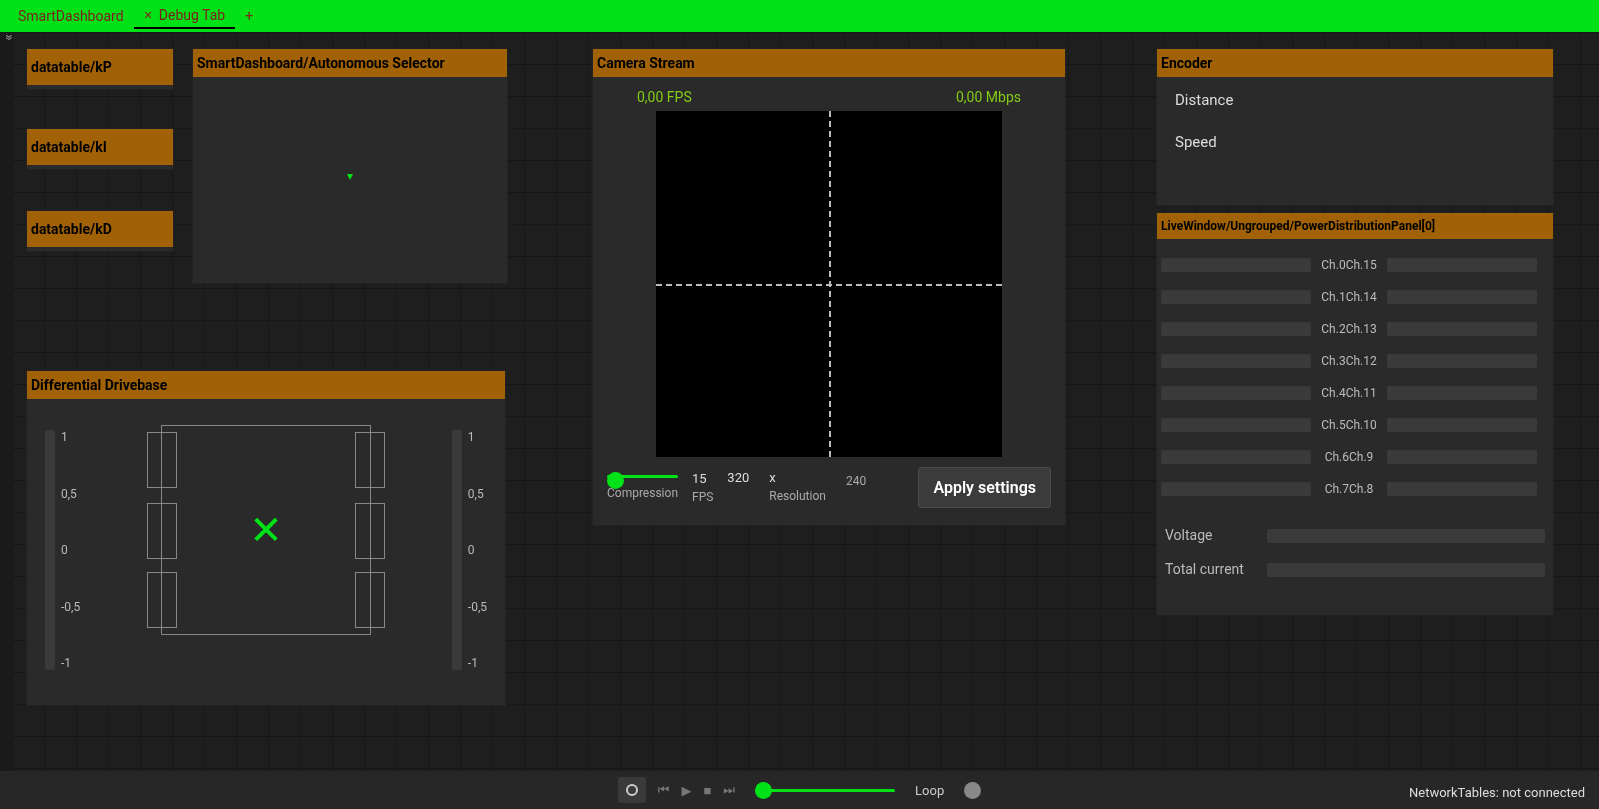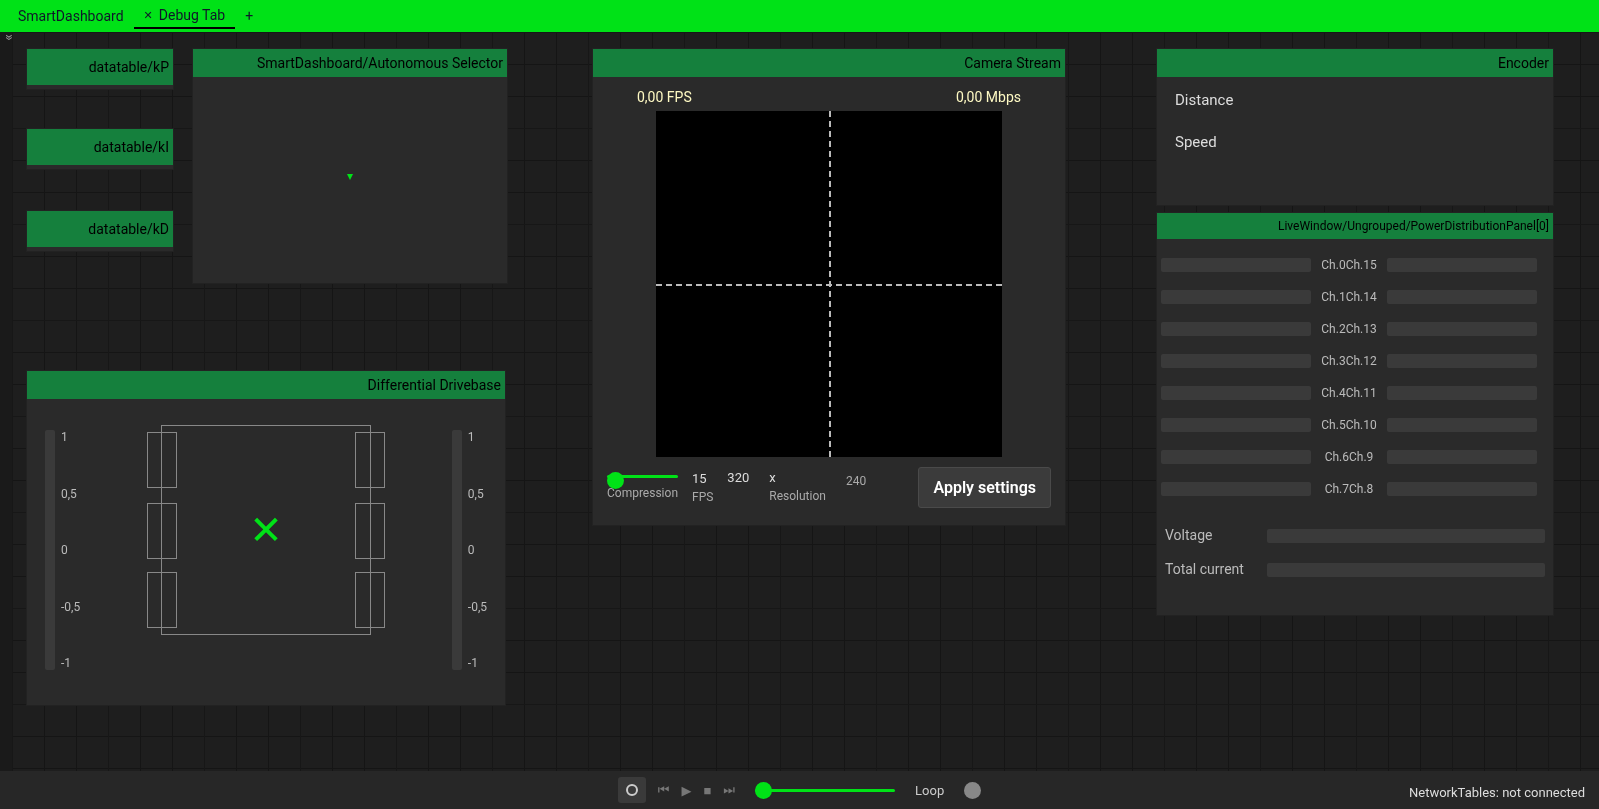--- a/index.html
+++ b/index.html
@@ -1,36 +1,36 @@
 <!DOCTYPE html>
 <html><head>
 <meta charset="utf-8">
 <style>
 *{box-sizing:border-box;margin:0;padding:0;font-family:"Segoe UI",Roboto,Arial,sans-serif}
 body{background:#1a1a1a;color:#eee;width:1599px;height:809px;overflow:hidden;position:relative}
-.tab-bar{background:#00e217;height:32px;display:flex;align-items:center;padding:0 8px;color:#0f172a;font-size:14px}
+.tab-bar{background:#00e217;height:32px;display:flex;align-items:center;padding:0 8px;color:#7f1d1d;font-size:14px}
 .tab{padding:4px 10px;display:flex;align-items:center;gap:6px;cursor:pointer}
 .tab.active{border-bottom:2px solid #000}
 .tab-close{font-size:11px;cursor:pointer}
 .expand-handle{position:absolute;top:34px;left:2px;color:#999;font-size:14px;cursor:pointer;writing-mode:vertical-lr}
 .canvas{position:absolute;top:32px;left:12px;right:0;bottom:38px;background:#1e1e1e;
   background-image:linear-gradient(#171717 1px,transparent 1px),linear-gradient(90deg,#171717 1px,transparent 1px),
                    linear-gradient(#151515 1px,transparent 1px),linear-gradient(90deg,#151515 1px,transparent 1px);
   background-size:96px 96px,96px 96px,32px 32px,32px 32px}
 .tile{position:absolute;background:#2a2a2a;border:1px solid #222}
-.tile-head{background:#15803d;color:#000;text-align:right;font-weight:400;font-size:14px;padding:6px 4px;white-space:nowrap;overflow:hidden}
+.tile-head{background:#a16207;color:#000;text-align:left;font-weight:700;font-size:14px;padding:6px 4px;white-space:nowrap;overflow:hidden}
 .pid{width:148px;height:42px}
 .pid .tile-head{padding:10px 4px;font-size:14px}
 .sel{left:180px;top:16px;width:316px;height:236px}
 .cam{left:580px;top:16px;width:474px;height:478px}
 .diff{left:14px;top:338px;width:480px;height:336px}
 .enc{left:1144px;top:16px;width:398px;height:158px}
 .pdp{left:1144px;top:180px;width:398px;height:404px}
 .caret{color:#00e217;text-align:center;margin-top:92px;font-size:12px}
-.cam-stats{display:flex;justify-content:space-between;padding:12px 44px 6px;font-size:14px;color:#fef9c3}
+.cam-stats{display:flex;justify-content:space-between;padding:12px 44px 6px;font-size:14px;color:#84cc16}
 .cam-view{margin:0 auto;width:346px;height:346px;background:#000;position:relative}
 .cross-h,.cross-v{position:absolute;border-color:#bbb;border-style:dashed}
 .cross-h{top:50%;left:0;right:0;border-top-width:2px;border-bottom-width:0;border-left:none;border-right:none}
 .cross-v{left:50%;top:0;bottom:0;border-left-width:2px;border-right-width:0;border-top:none;border-bottom:none}
 .cam-ctrl{display:flex;align-items:center;gap:14px;padding:10px 14px 4px}
 .sld{position:relative;flex:0 0 96px}
 .sld-track{height:3px;background:#00e217;border-radius:2px}
 .sld-thumb{position:absolute;top:-7px;left:0;width:17px;height:17px;border-radius:50%;background:#00e217}
 .cam-stat{font-size:13px;color:#ddd}
 .cam-stat div:last-child{font-size:12px;color:#aaa;margin-top:4px}

